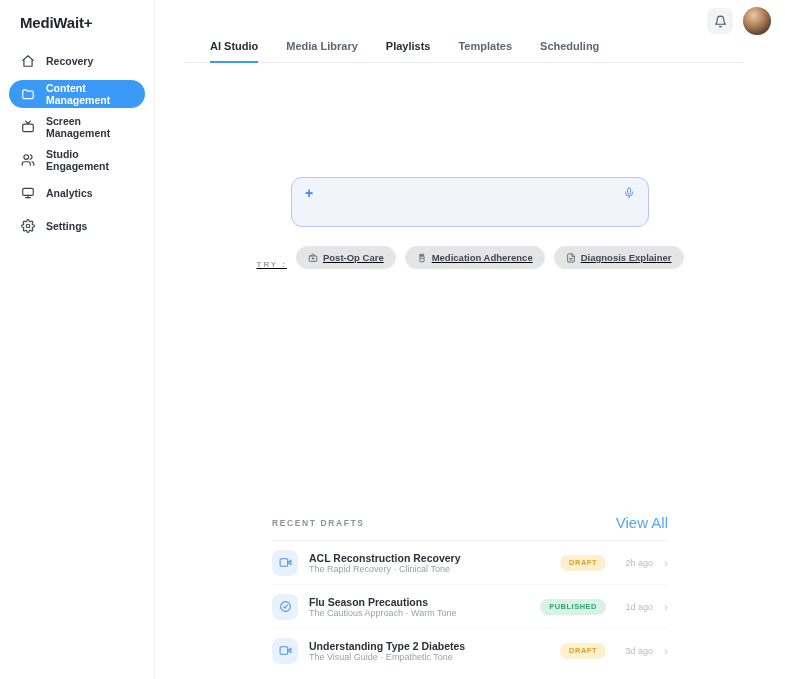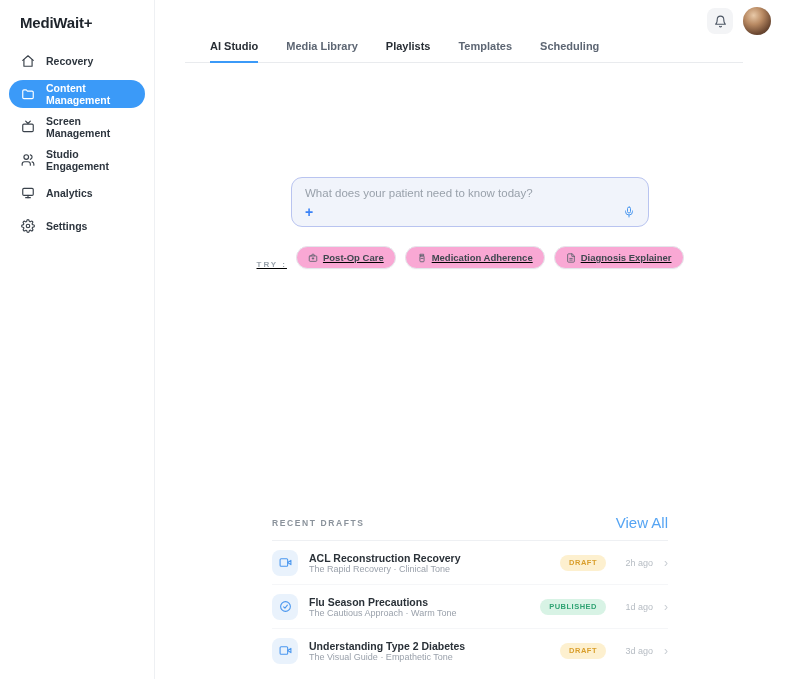--- a/index.html
+++ b/index.html
@@ -40,21 +40,21 @@
                   font-size:11.5px; color:#3a424b; height:14px; width:100%; }
   .prompt-input::placeholder { color:#99a1ab; }
   .prompt-foot { display:flex; align-items:center; justify-content:space-between; }
   .attach-btn { color:#3b82f6; font-size:14px; font-weight:bold; line-height:12px; cursor:pointer; }
   .mic-btn { color:#4a97ef; cursor:pointer; display:flex; }
   .mic-btn svg { width:12px; height:12px; }
 
   .try-row { margin-top:19px; display:flex; align-items:flex-end; gap:9px;text-decoration:underline; }
   .try-label { font-size:8px; font-weight:bold; letter-spacing:2px; color:#9aa3ac; }
   .chip { display:flex; align-items:center; gap:5px; padding:5px 11px; border:1px solid #e4e7eb; border-radius:999px;
-          background:#f9a8d4; font-size:9.5px; font-weight:600; color:#3f474f; cursor:pointer; box-shadow:0 1px 1px rgba(20,30,40,0.02); }
+          background:#e5e5e5; font-size:9.5px; font-weight:600; color:#3f474f; cursor:pointer; box-shadow:0 1px 1px rgba(20,30,40,0.02); }
   .chip svg { width:10px; height:10px; color:#565e67; }
 
   
   .drafts { position:absolute; left:272px; width:396px; top:514px; }
   .drafts-head { display:flex; align-items:center; justify-content:space-between; padding-bottom:9px; border-bottom:1px solid #eef0f3;text-align:center; }
   .drafts-title { font-size:8.5px; font-weight:bold; letter-spacing:1.6px; color:#8a929b; }
   .view-all { font-size:15px; color:#55a4f3; cursor:pointer; }
   .draft-row { display:flex; align-items:center; gap:11px; padding:8.5px 0; border-bottom:1px solid #f5f6f8; cursor:pointer; }
   .draft-row:last-child { border-bottom:none; }
   .row-icon { width:26px; height:26px; border-radius:8px; background:#e9f2fc; color:#4a97ef; display:flex; align-items:center; justify-content:center; flex:0 0 26px; }
@@ -160,21 +160,20 @@
     <div class="tab active">AI Studio</div>
     <div class="tab">Media Library</div>
     <div class="tab emph">Playlists</div>
     <div class="tab">Templates</div>
     <div class="tab">Scheduling</div>
   </div>
 
   <section class="hero">
 
     <div class="prompt-card">
-      <textarea class="prompt-input" placeholder="What does your patient need to know today?" style=""></textarea>
       <div class="prompt-foot">
         <span class="attach-btn">+</span>
         <span class="mic-btn">
           <svg viewBox="0 0 24 24" fill="none" stroke="currentColor" stroke-width="2" stroke-linecap="round" stroke-linejoin="round">
               <rect x="9" y="2" width="6" height="12" rx="3"></rect>
               <path d="M19 10v1a7 7 0 01-14 0v-1"></path>
               <path d="M12 18v4"></path>
             </svg>
         </span>
       </div>

